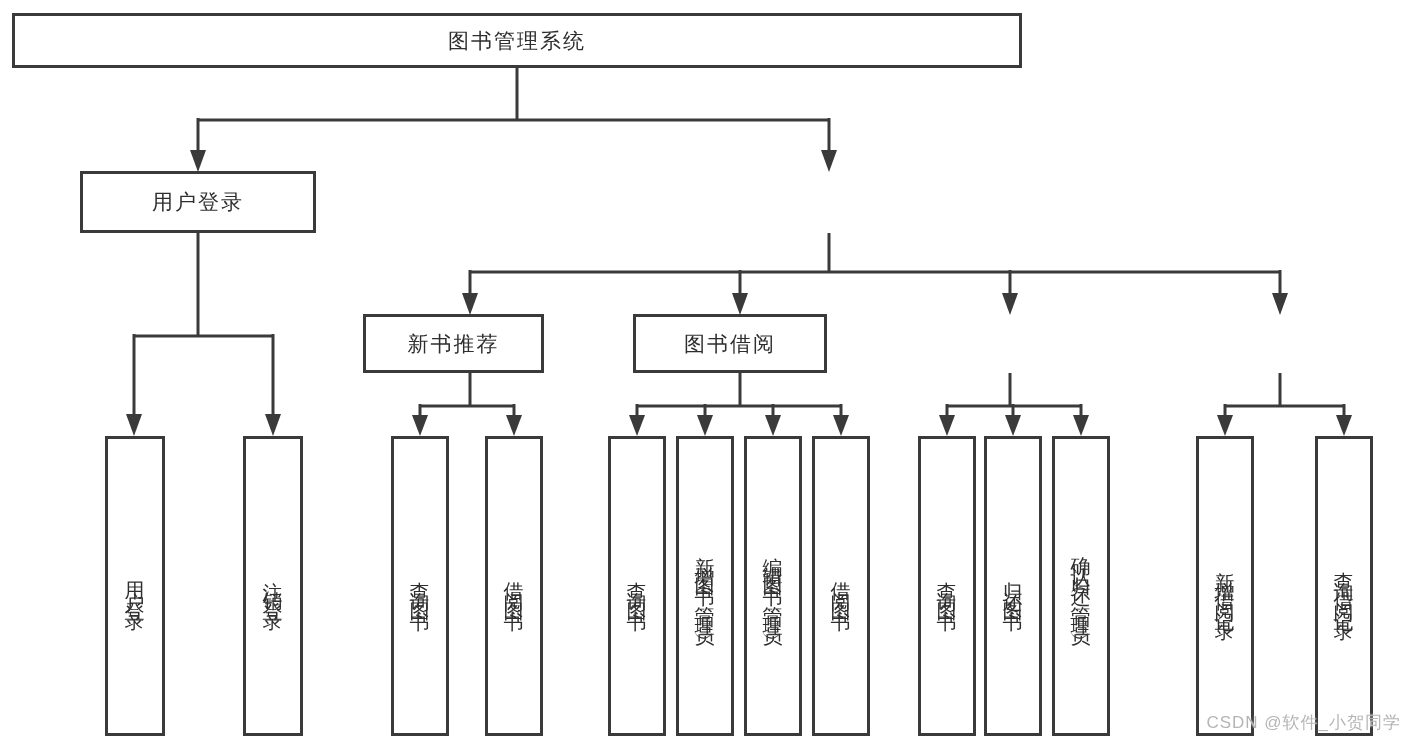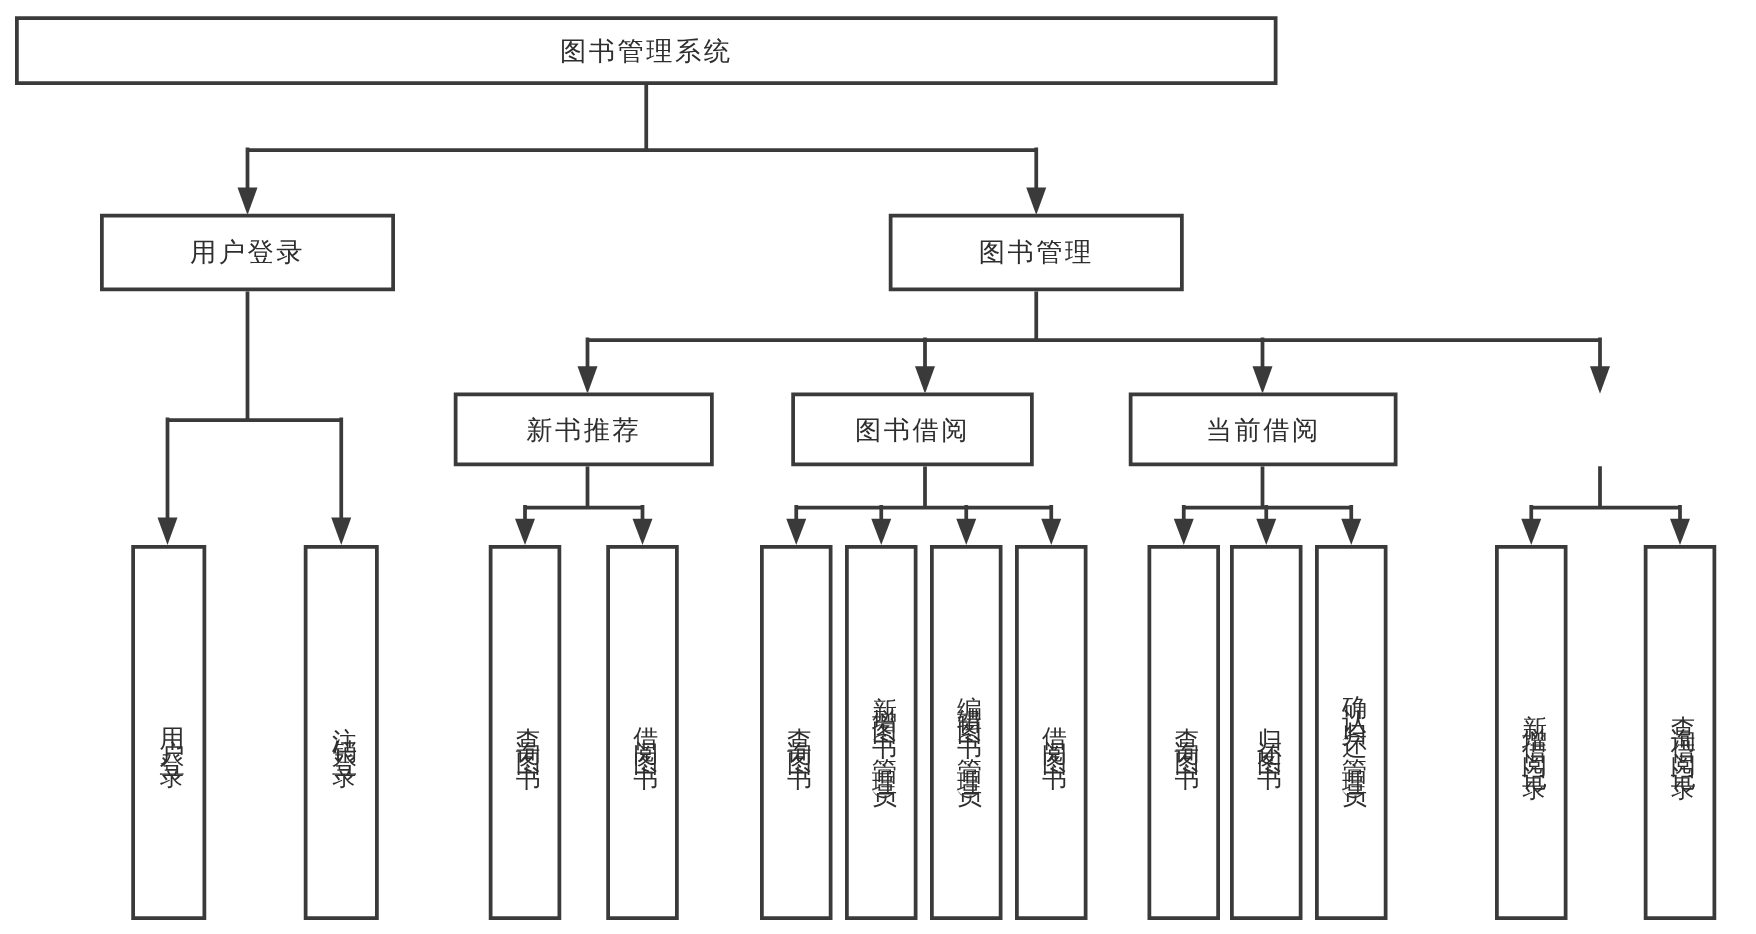--- a/index.html
+++ b/index.html
@@ -20,21 +20,20 @@
   }
   .box {
     position: absolute;
     box-sizing: border-box;
     border: 3px solid #3a3a3a;
     background: #ffffff;
     display: flex;
     align-items: center;
     justify-content: center;
     text-align: left;
-    font-family: Liberation Mono, monospace;
   }
   .box.h {
     font-size: 21px;
     letter-spacing: 2px;
     white-space: nowrap;
   }
   .box.v {
     writing-mode: vertical-rl;
     text-orientation: mixed;
     font-size: 20px;
@@ -132,25 +131,23 @@
       <line x1="1225" y1="404" x2="1225" y2="416"></line>
       <polygon points="1217,415 1233,415 1225,436"></polygon>
       <line x1="1344" y1="404" x2="1344" y2="416"></line>
       <polygon points="1336,415 1352,415 1344,436"></polygon>
     </g>
   </svg>
 
   <div class="box h" style="left:12px; top:13px; width:1010px; height:55px;">图书管理系统</div>
 
   <div class="box h" style="left:80px; top:171px; width:236px; height:62px;">用户登录</div>
-  <div class="box h" style="left:711px; top:171px; width:236px; height:62px;">图书管理</div>
 
-  <div class="box h" style="left:363px; top:314px; width:208px; height:59px;">新书推荐</div>
+  <div class="box h" style="left:363px; top:314px; width:181px; height:59px;">新书推荐</div>
   <div class="box h" style="left:633px; top:314px; width:194px; height:59px;">图书借阅</div>
-  <div class="box h" style="left:903px; top:314px; width:215px; height:59px;">当前借阅</div>
 
   <div class="box v" style="left:105px; top:436px; width:60px; height:300px;">
     <span class="vtxt">用户登录</span>
   </div>
   <div class="box v" style="left:243px; top:436px; width:60px; height:300px;">
     <span class="vtxt">注销登录</span>
   </div>
 
   <div class="box v" style="left:391px; top:436px; width:58px; height:300px;">
     <span class="vtxt">查询图书</span>
@@ -182,14 +179,15 @@
     <span class="vtxt">确认归还（管理员）</span>
   </div>
 
   <div class="box v" style="left:1196px; top:436px; width:58px; height:300px;">
     <span class="vtxt">新增借阅记录</span>
   </div>
   <div class="box v" style="left:1315px; top:436px; width:58px; height:300px;">
     <span class="vtxt">查询借阅记录</span>
   </div>
 
+  <div class="watermark">CSDN @软件_小贺同学</div>
 
 </div>
 
 </body></html>

